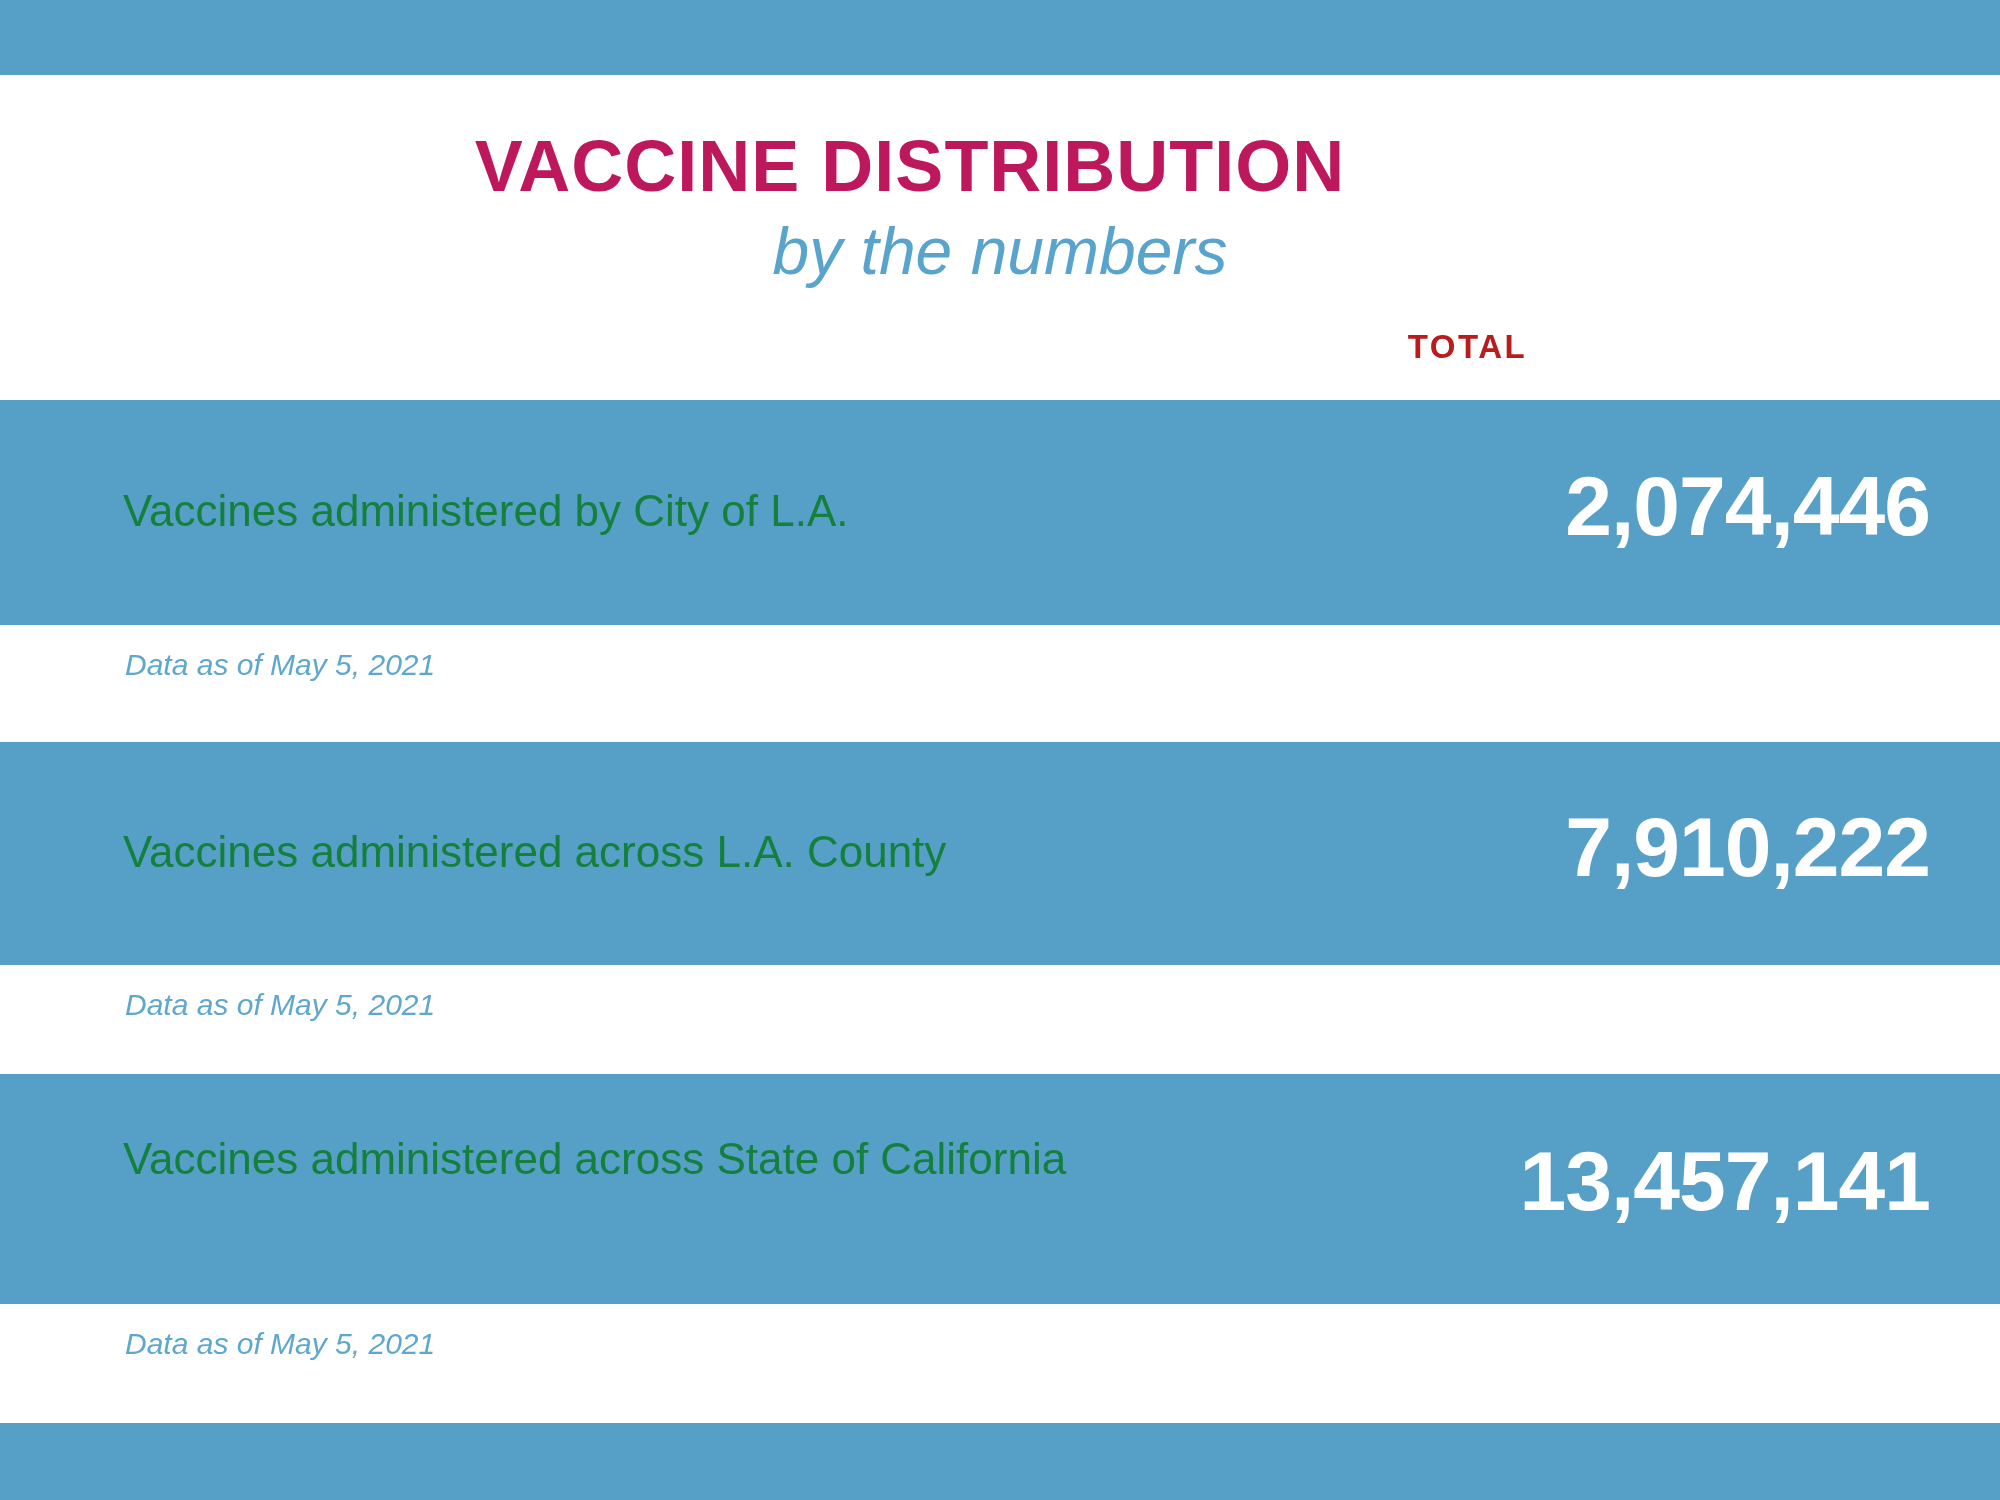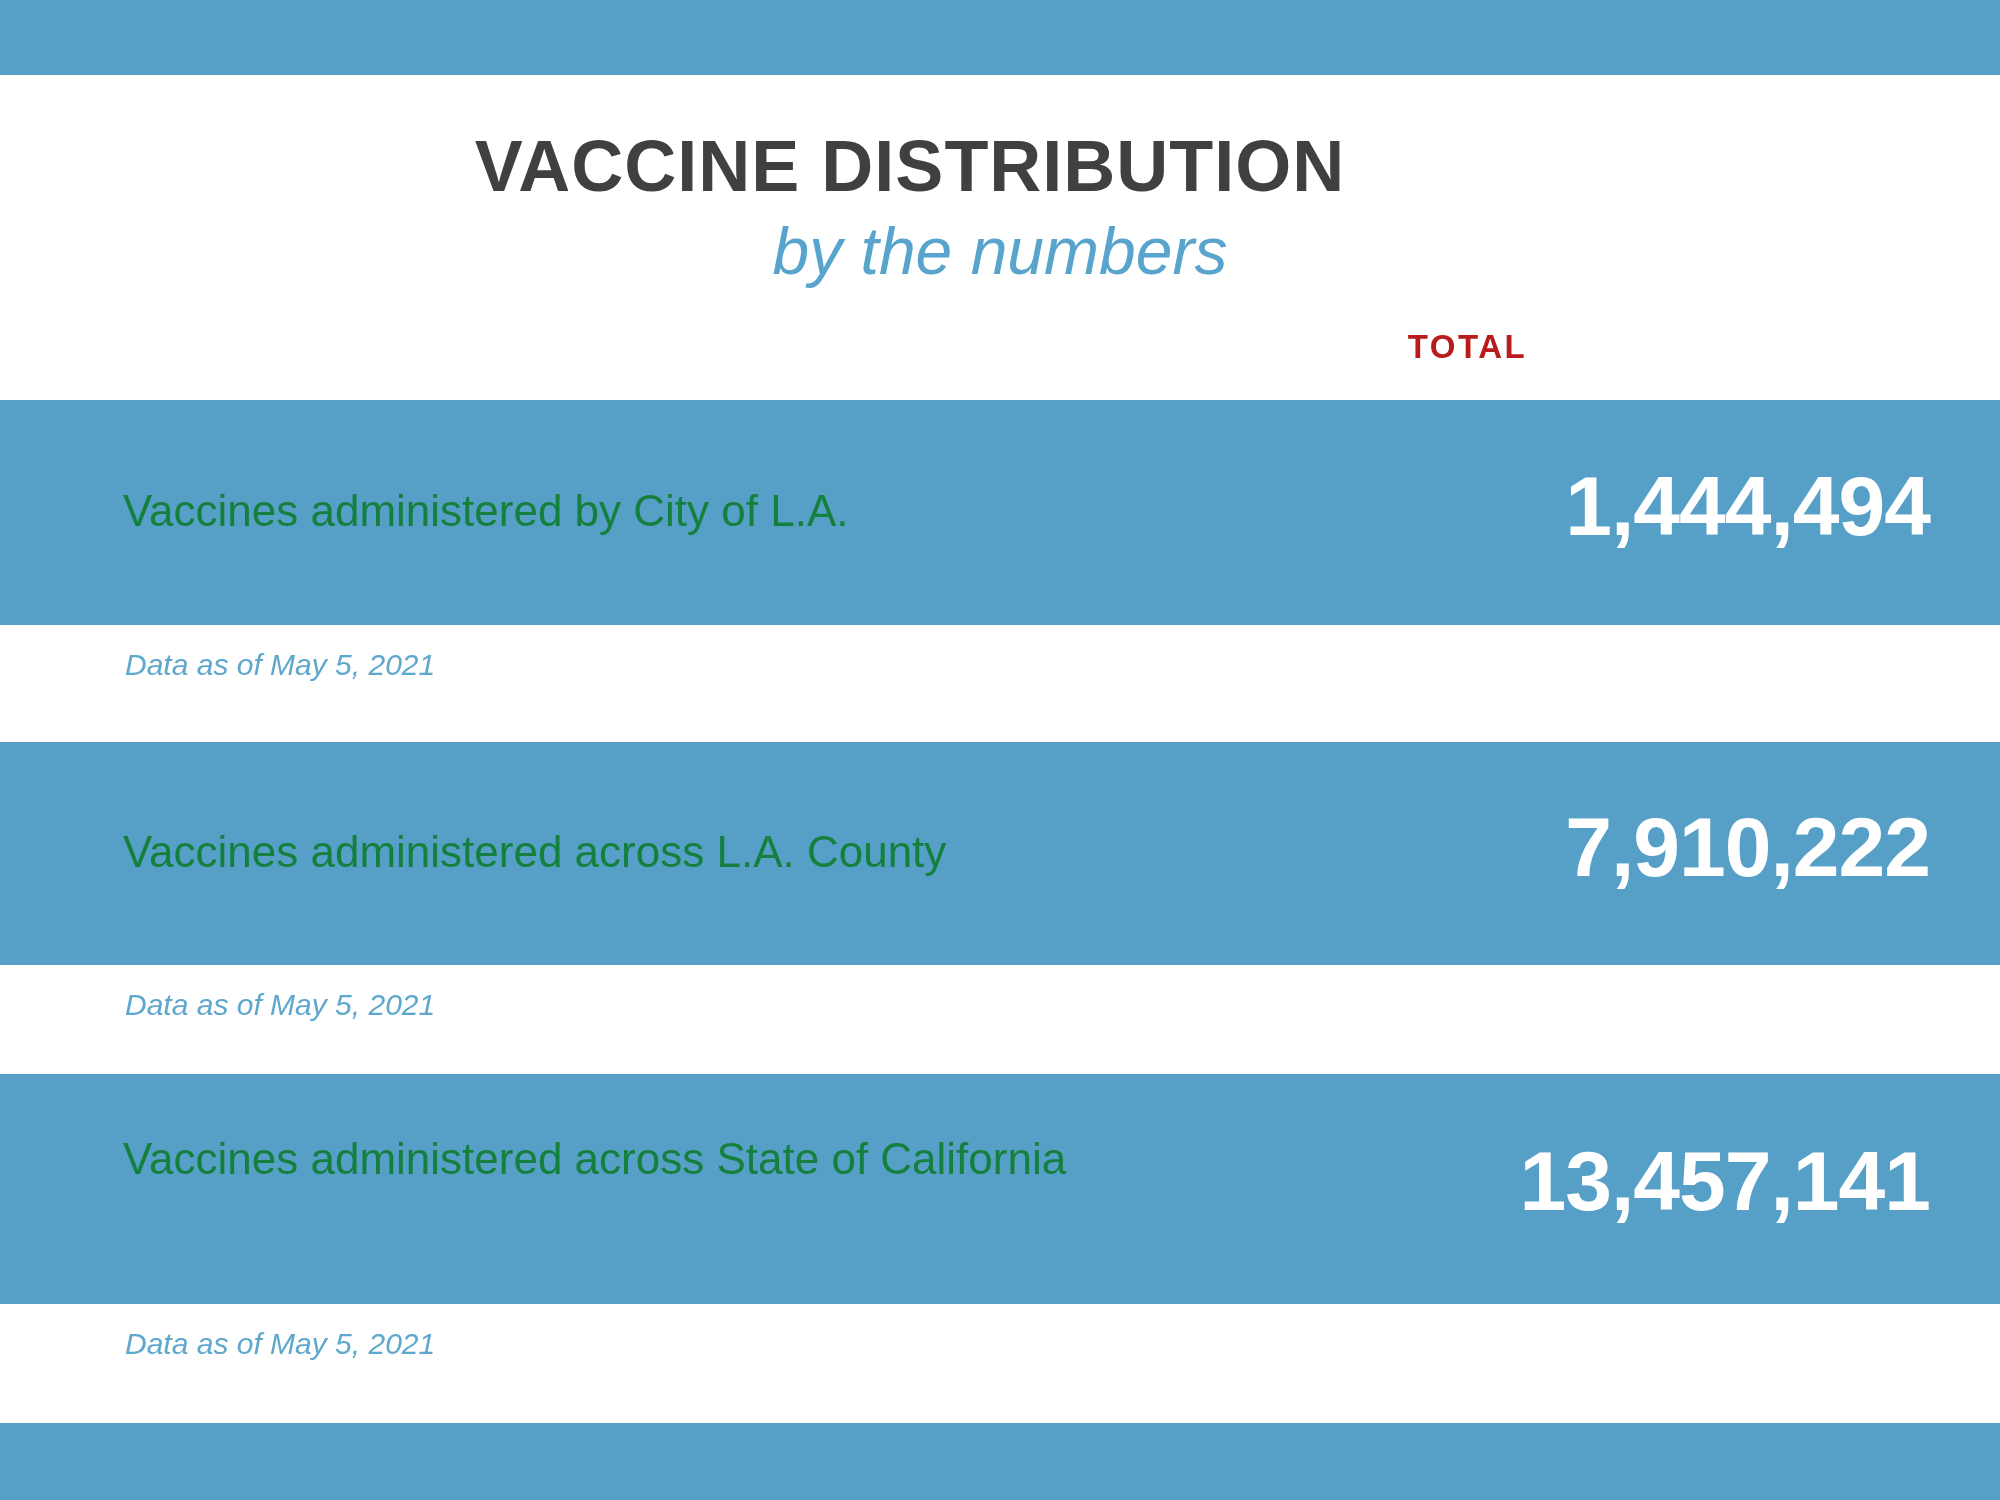--- a/index.html
+++ b/index.html
@@ -44,21 +44,21 @@
   }
   .title {
     position: absolute;
     left: 0;
     top: 55px;
     width: 1820px;
     text-align: center;
     font-size: 72px;
     font-weight: 700;
     letter-spacing: 1px;
-    color: #404040;
+    color: #be185d;
     line-height: 1;
   }
   .subtitle {
     position: absolute;
     left: 0;
     top: 143px;
     width: 2000px;
     text-align: center;
     font-size: 66px;
     font-style: italic;
@@ -156,21 +156,21 @@
 <div class="header">
   <div class="title">VACCINE DISTRIBUTION</div>
   <div class="subtitle">by the numbers</div>
 </div>
 
 <div class="total-label">TOTAL</div>
 
 <div class="stat-row" id="row-1">
   <div class="stat-band"></div>
   <div class="stat-label">Vaccines administered by City of L.A.</div>
-  <div class="stat-value">1,444,494</div>
+  <div class="stat-value">2,074,446</div>
   <div class="stat-caption">Data as of May 5, 2021</div>
 </div>
 
 <div class="stat-row" id="row-2">
   <div class="stat-band"></div>
   <div class="stat-label">Vaccines administered across L.A. County</div>
   <div class="stat-value">7,910,222</div>
   <div class="stat-caption">Data as of May 5, 2021</div>
 </div>
 

